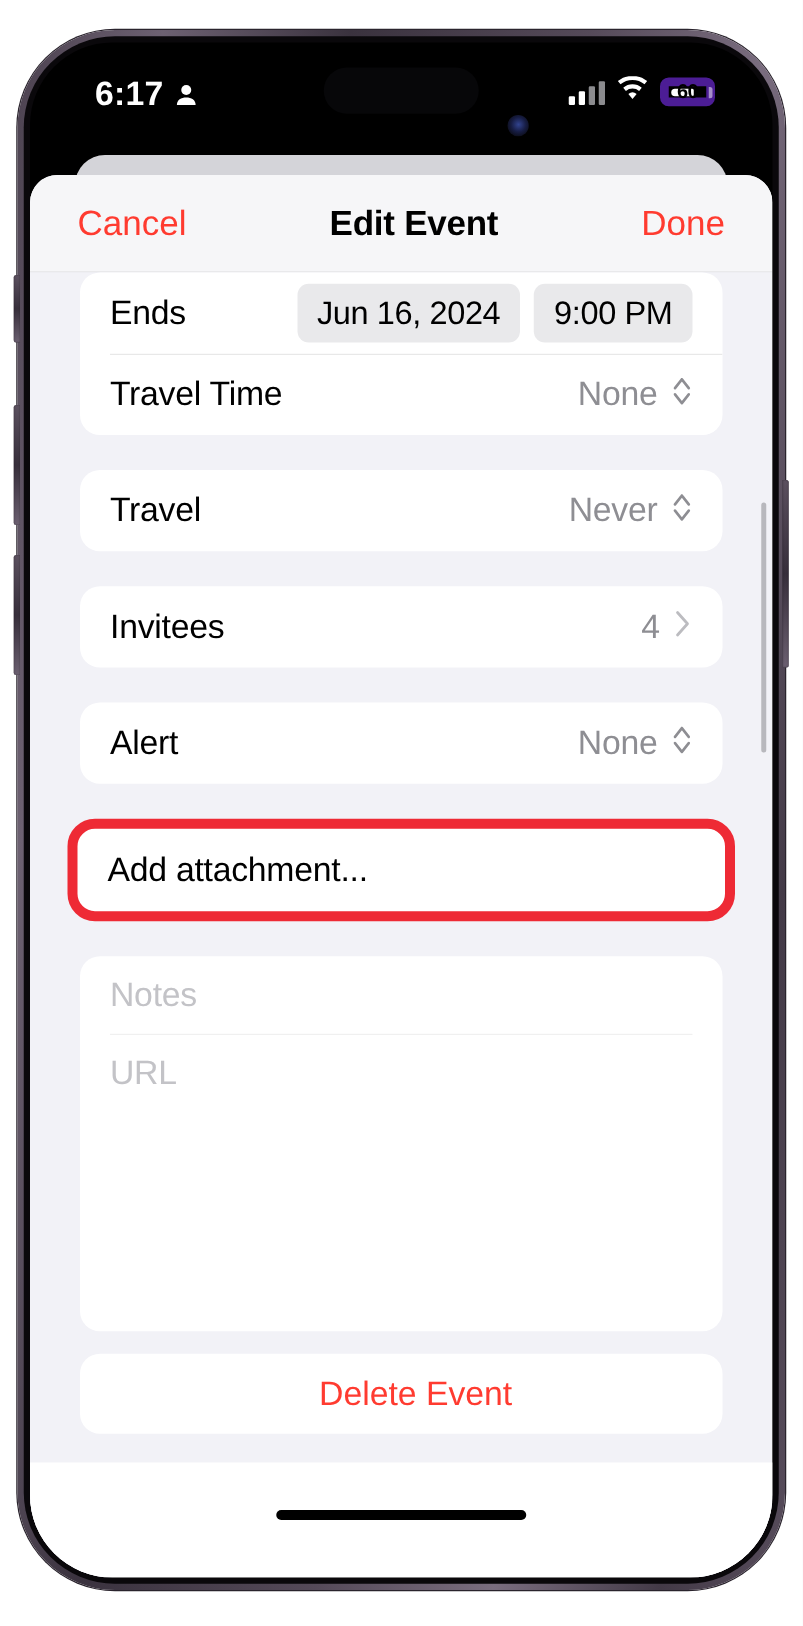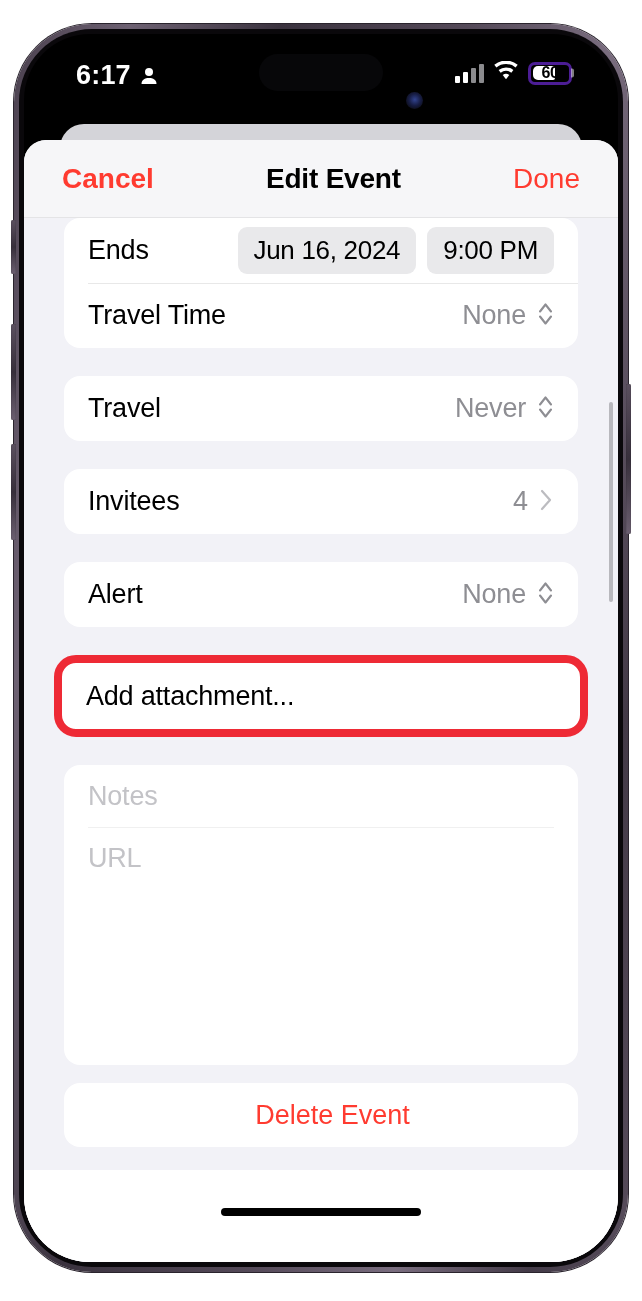--- a/index.html
+++ b/index.html
@@ -75,21 +75,21 @@
   }
   #signal-bars { display: flex; align-items: flex-end; gap: 3px; height: 20px; }
   #signal-bars i { display: block; width: 5px; background: #fff; border-radius: 1px; }
   #signal-bars i:nth-child(1){ height: 7px; }
   #signal-bars i:nth-child(2){ height: 11px; }
   #signal-bars i:nth-child(3){ height: 15px; background: #8b8b8e; }
   #signal-bars i:nth-child(4){ height: 19px; background: #8b8b8e; }
 
   #battery {
     position: relative; width: 44px; height: 23px;
-    border: 3px solid #4c1d95; border-radius: 7px;
+    border: 7px solid #4c1d95; border-radius: 7px;
     display: flex; align-items: center; justify-content: center;
     background: transparent;
   }
   #battery-fill {
     position: absolute; left: 1.5px; top: 1.5px; bottom: 1.5px;
     width: 60%; background: #ffffff; border-radius: 5px 2px 2px 5px;
   }
   #battery-level {
     position: relative; z-index: 2;
     font-size: 16px; font-weight: 700; color: #000; letter-spacing: -0.4px;
@@ -253,21 +253,21 @@
           <span id="battery-cap"></span>
         </span>
       </div>
     </div>
 
     <div id="sheet-behind"></div>
 
     <div id="sheet">
 
       <div id="nav-bar">
-        <button class="nav-action" style="color: rgb(255, 59, 48); font-weight: bold;">Cancel</button>
+        <button class="nav-action" style="color: rgb(255, 59, 48);">Cancel</button>
         <span id="nav-title">Edit Event</span>
         <button class="nav-action" style="color: rgb(255, 59, 48);">Done</button>
       </div>
 
       <div id="form-scroll">
 
         <div class="card">
           <div class="row" id="ends-row">
             <span class="row-label">Ends</span>
             <span id="ends-pills">

